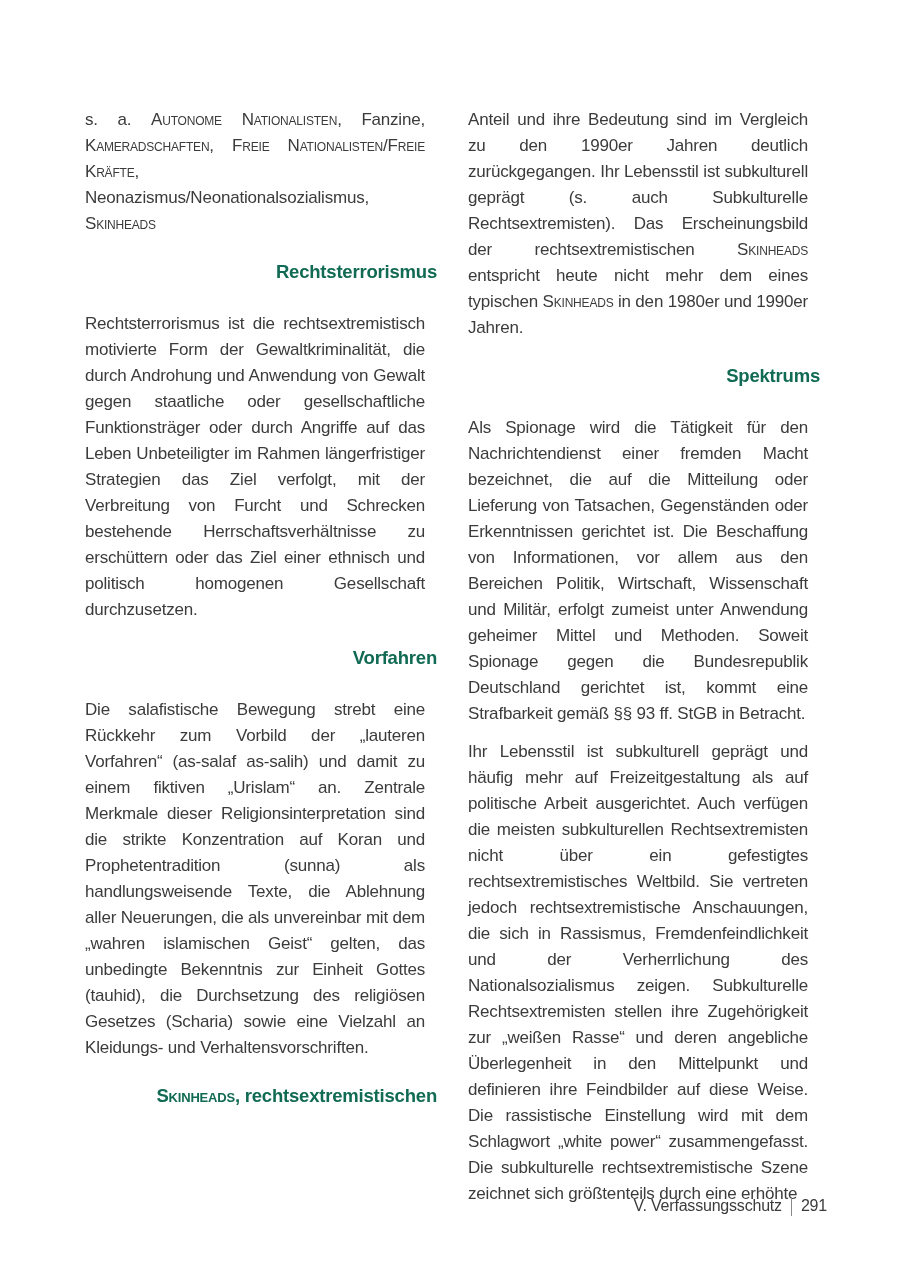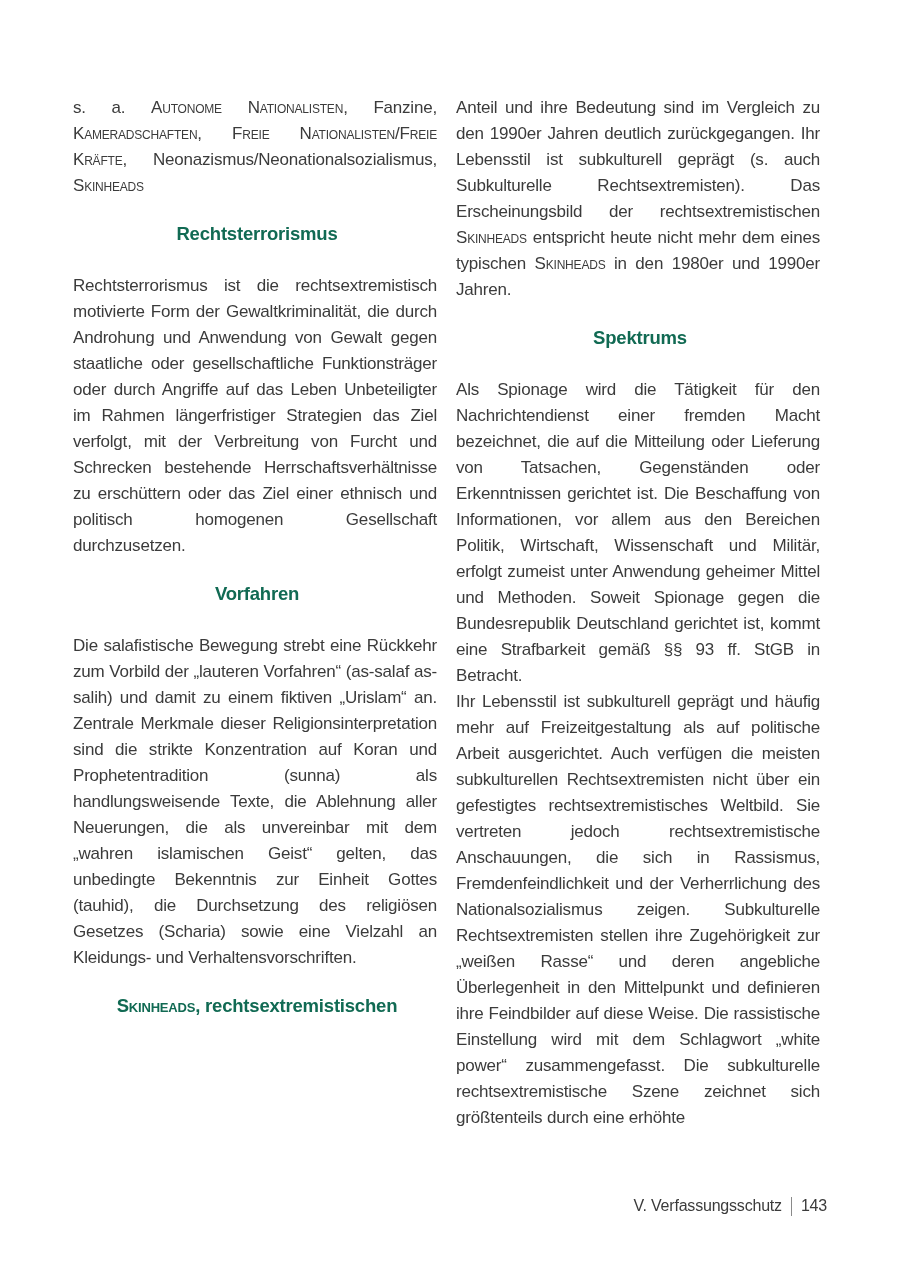--- a/index.html
+++ b/index.html
@@ -15,37 +15,37 @@
     --accent: #116a53;
   }
   .column {
     position: absolute;
     top: 95px;
     width: 364px;
   }
   .column-left  { left: 73px; }
   .column-right { left: 456px; }
   .body-text {
-    margin: 0;
+    margin: 12px;
     font-size: 17px;
     line-height: 26px;
     letter-spacing: -0.2px;
     text-align: justify;
     -webkit-hyphens: auto;
     hyphens: auto;
     color: #3b3b3b;
   }
   h2.section-heading {
     margin: 24px 0 28px 4px;
     font-size: 18.5px;
     line-height: 22px;
     font-weight: bold;
     letter-spacing: -0.2px;
     color: var(--accent);
-    text-align: center;
+    text-align: right;
   }
   .sc { font-variant: small-caps; }
   .footer {
     position: absolute;
     right: 73px;
     top: 1196px;
     display: flex;
     align-items: center;
     gap: 9px;
     font-size: 16px;
@@ -81,16 +81,16 @@
 
     <h2 class="section-heading">Spektrums</h2>
     <p class="body-text">Als Spionage wird die Tätigkeit für den Nachrichtendienst einer fremden Macht bezeichnet, die auf die Mitteilung oder Lieferung von Tatsachen, Gegenständen oder Erkenntnissen gerichtet ist. Die Beschaffung von Informationen, vor allem aus den Bereichen Politik, Wirtschaft, Wissenschaft und Militär, erfolgt zumeist unter Anwendung geheimer Mittel und Methoden. Soweit Spionage gegen die Bundesrepublik Deutschland gerichtet ist, kommt eine Strafbarkeit gemäß §§ 93 ff. StGB in Betracht.</p>
 
     <p class="body-text">Ihr Lebensstil ist subkulturell geprägt und häufig mehr auf Freizeitgestaltung als auf politische Arbeit ausgerichtet. Auch verfügen die meisten subkulturellen Rechtsextremisten nicht über ein gefestigtes rechtsextremistisches Weltbild. Sie vertreten jedoch rechtsextremistische Anschauungen, die sich in Rassismus, Fremdenfeindlichkeit und der Verherrlichung des Nationalsozialismus zeigen. Subkulturelle Rechtsextremisten stellen ihre Zugehörigkeit zur „weißen Rasse“ und deren angebliche Überlegenheit in den Mittelpunkt und definieren ihre Feindbilder auf diese Weise. Die rassistische Einstellung wird mit dem Schlagwort „white power“ zusammengefasst. Die subkulturelle rechtsextremistische Szene zeichnet sich größtenteils durch eine erhöhte</p>
   </div>
 
   <div class="footer">
     <span>V. Verfassungsschutz</span>
     <span class="footer-divider"></span>
-    <span>143</span>
+    <span>291</span>
   </div>
 
 </div>
 
 </body></html>

